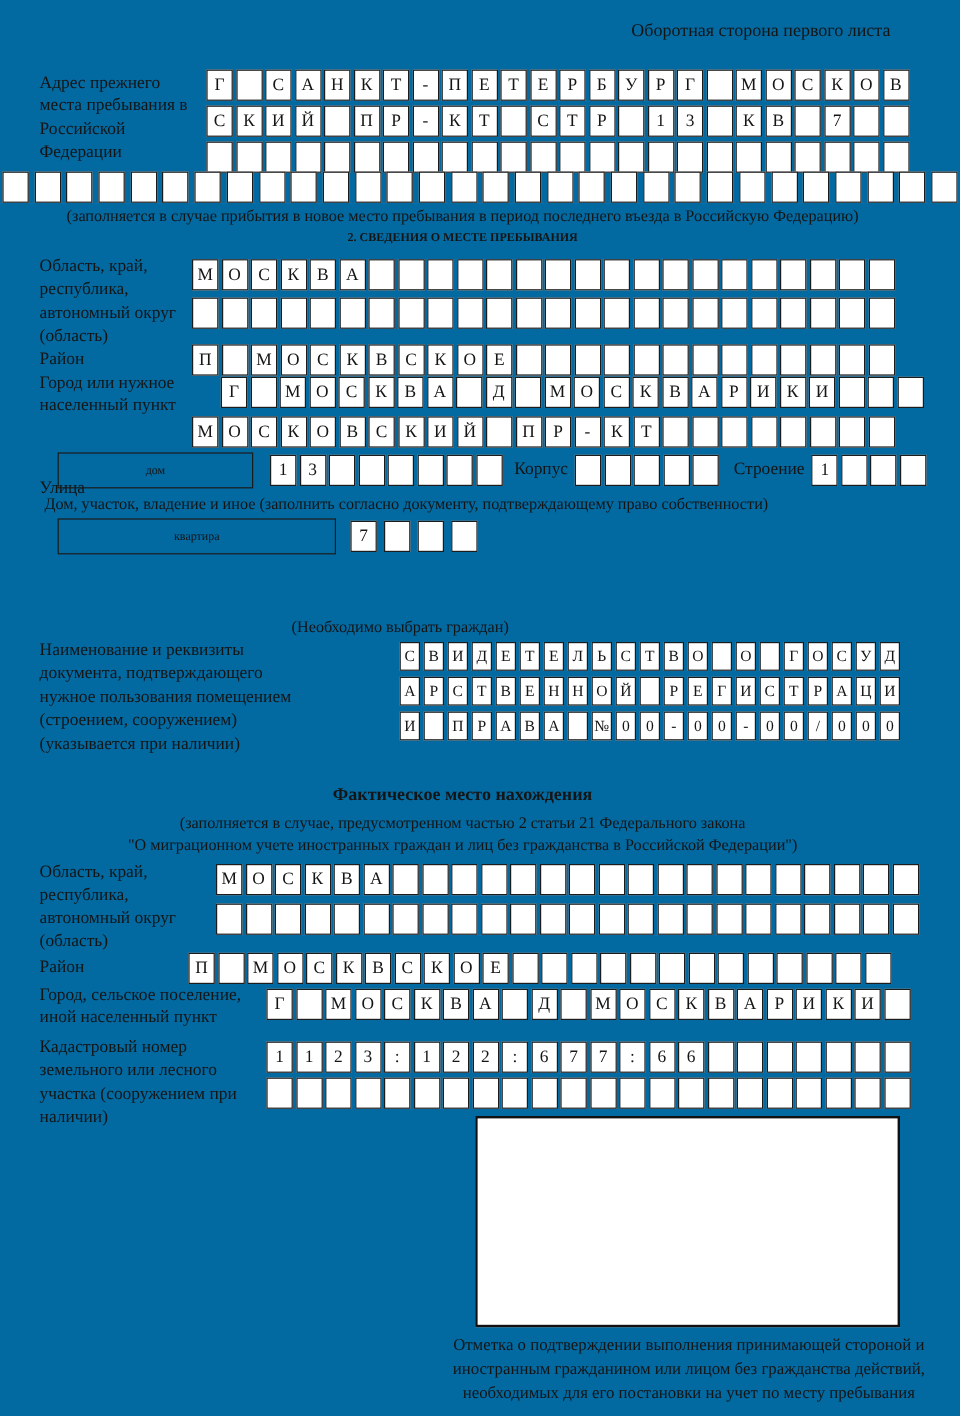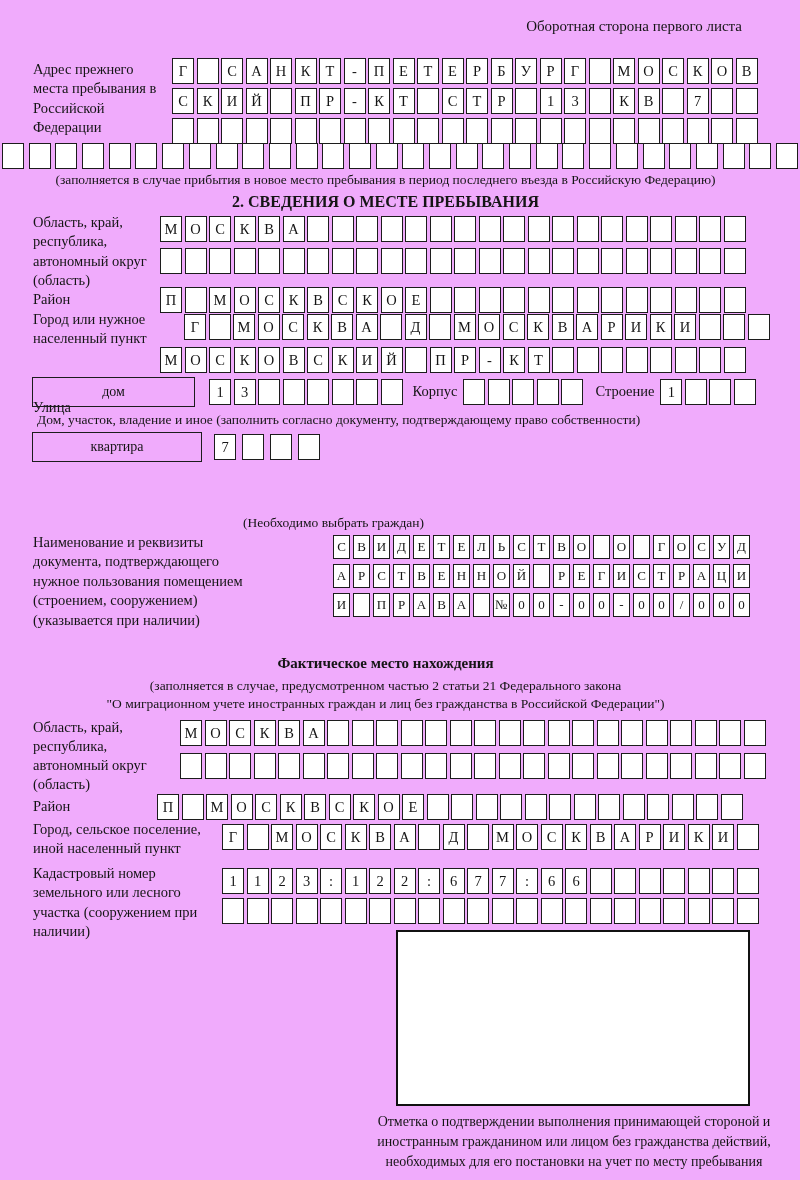--- a/index.html
+++ b/index.html
@@ -1,37 +1,37 @@
 <!DOCTYPE html>
 <html><head>
 <meta charset="utf-8">
 <style>
   html,body{margin:0;padding:0;background:#fff;}
   #page{
-    position:relative;width:800px;height:1180px;background:#f0abfc;overflow:hidden;
+    position:relative;width:800px;height:1180px;background:#0369a1;overflow:hidden;
     font-family:"Liberation Serif","DejaVu Serif",serif;color:#151515;
   }
   .abs{position:absolute;}
   .lbl{font-size:14.5px;line-height:1.34;}
   .cap{font-size:13.5px;}
   .ctr{left:0;width:771px;text-align:center;}
   .bold{font-weight:bold;}
   .boxcol{display:flex;flex-direction:column;gap:4px;}
   .boxrow{display:flex;gap:2.5px;}
   .boxrow.sm{gap:3px;}
   .boxrow.full{width:796px;justify-content:space-between;gap:0;}
   .cbox{
     box-sizing:border-box;width:22px;height:26px;border:1.6px solid #1c1c1c;
     display:flex;align-items:center;justify-content:center;
     font-size:14.5px;flex-shrink:0;background:#fff;
   }
   .boxrow.sm .cbox{width:17px;height:24px;font-size:13px;}
   .rect-label{
     box-sizing:border-box;border:1.6px solid #1c1c1c;height:30px;
-    display:flex;align-items:center;justify-content:center;font-size:14px;
+    display:flex;align-items:center;justify-content:center;font-size:10px;margin-left:16px;
   }
   .inline-row{display:flex;align-items:center;}
   .stamp-box{box-sizing:border-box;border:2px solid #111;background:#fff;}
 </style>
 </head>
 <body>
 
 <div id="page">
 
   <div class="abs lbl" style="top:16px;right:58px;font-size:15px;">Оборотная сторона первого листа</div>
@@ -144,21 +144,21 @@
       <span class="cbox"></span>
       <span class="cbox"></span>
       <span class="cbox"></span>
       <span class="cbox"></span>
       <span class="cbox"></span>
       <span class="cbox"></span>
       <span class="cbox"></span>
     </div>
   <div class="abs cap ctr" style="top:172px;">(заполняется в случае прибытия в новое место пребывания в период последнего въезда в Российскую Федерацию)</div>
 
-  <div class="abs ctr bold" style="top:193px;font-size:16px;">2. СВЕДЕНИЯ О МЕСТЕ ПРЕБЫВАНИЯ</div>
+  <div class="abs ctr bold" style="top:193px;font-size:10px;">2. СВЕДЕНИЯ О МЕСТЕ ПРЕБЫВАНИЯ</div>
 
   <div class="abs lbl" style="left:33px;top:213px;width:128px;">Область, край, республика, автономный округ (область)</div>
   <div class="abs boxcol" style="left:160px;top:216px;gap:6px;">
     <div class="boxrow">
         <span class="cbox">М</span>
         <span class="cbox">О</span>
         <span class="cbox">С</span>
         <span class="cbox">К</span>
         <span class="cbox">В</span>
         <span class="cbox">А</span>
@@ -317,21 +317,21 @@
     <div class="boxrow">
         <span class="cbox">1</span>
         <span class="cbox"></span>
         <span class="cbox"></span>
         <span class="cbox"></span>
       </div>
   </div>
   <div class="abs cap" style="left:37px;top:412px;">Дом, участок, владение и иное (заполнить согласно документу, подтверждающему право собственности)</div>
 
   <div class="abs inline-row" style="left:32px;top:432px;">
-    <div class="rect-label" style="width:170px;">квартира</div>
+    <div class="rect-label" style="width:232px;">квартира</div>
     <div class="boxrow" style="margin-left:12px;gap:6px;">
         <span class="cbox">7</span>
         <span class="cbox"></span>
         <span class="cbox"></span>
         <span class="cbox"></span>
       </div>
   </div>
 
   <div class="abs cap" style="left:243px;top:515px;">(Необходимо выбрать граждан)</div>
 

